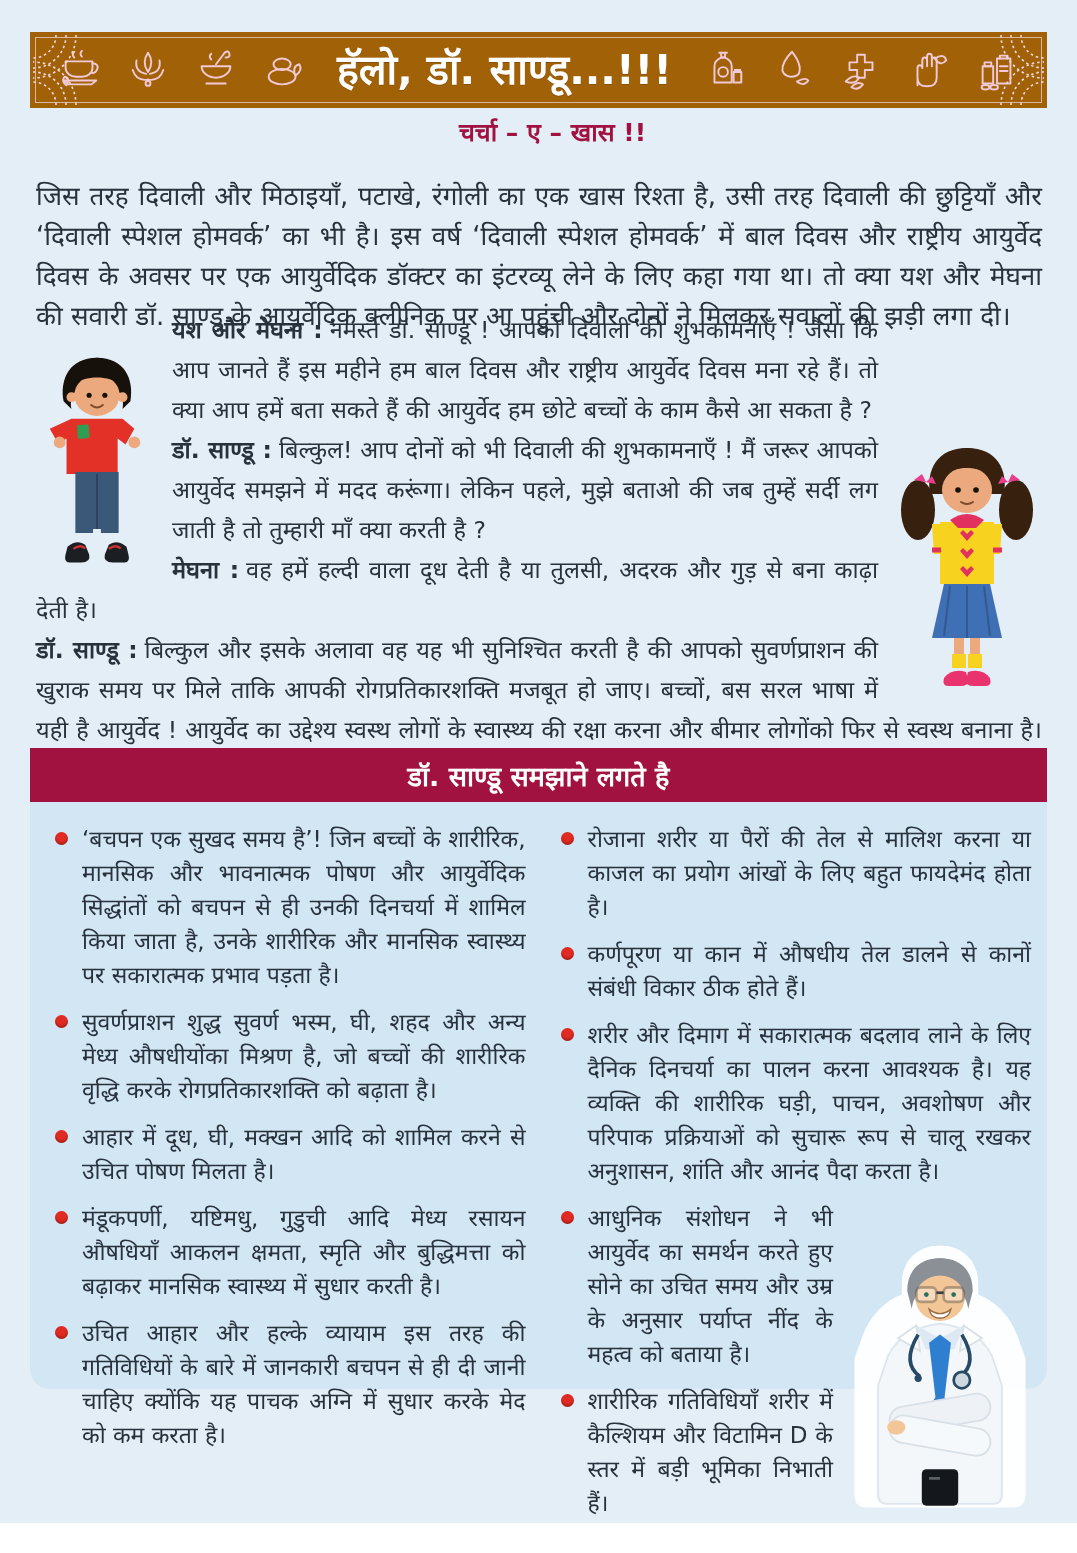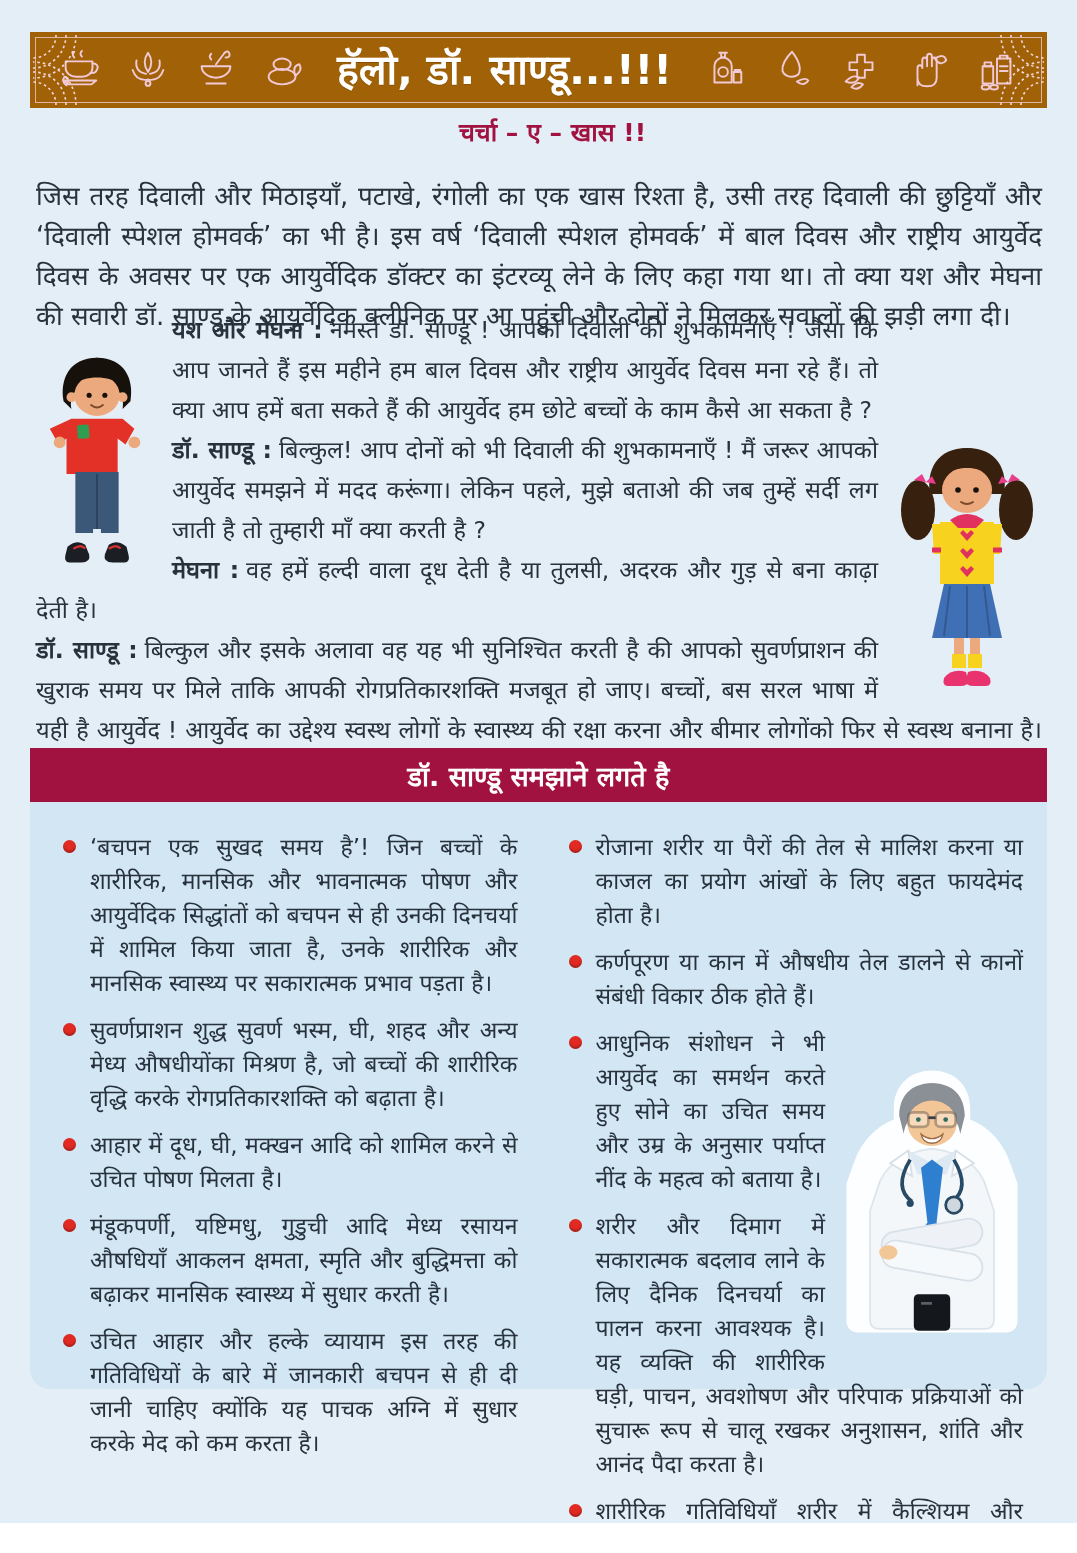--- a/index.html
+++ b/index.html
@@ -56,21 +56,21 @@
     position:absolute;left:30px;top:748px;width:1017px;height:641px;
     background:#d2e6f3;border-radius:0 0 20px 20px;
   }
   .section-band{
     height:54px;background:#a11240;color:#ffffff;
     display:flex;align-items:center;justify-content:center;
     font-size:27px;font-weight:bold;
   }
   .columns{display:flex;gap:26px;padding:20px 16px 0 16px;}
   .col{flex:1;min-width:0;}
-  .col ul{list-style:none;margin:8px;padding:0;}
+  .col ul{list-style:none;margin:0;padding:0;}
   .col li{
     position:relative;padding-left:36px;margin-bottom:13px;
     font-size:23px;line-height:34px;text-align:justify;
   }
   .col li::before{
     content:'';position:absolute;left:9px;top:10px;width:13px;height:13px;
     border-radius:50%;background:#e02a22;box-shadow:inset 0 -2px 2px rgba(0,0,0,.25);
   }
   .doctor-float{float:right;width:182px;height:288px;margin:36px 0 0 16px;}
 </style>
@@ -242,20 +242,21 @@
         <li>आहार में दूध, घी, मक्खन आदि को शामिल करने से उचित पोषण मिलता है।</li>
         <li>मंडूकपर्णी, यष्टिमधु, गुडुची आदि मेध्य रसायन औषधियाँ आकलन क्षमता, स्मृति और बुद्धिमत्ता को बढ़ाकर मानसिक स्वास्थ्य में सुधार करती है।</li>
         <li>उचित आहार और हल्के व्यायाम इस तरह की गतिविधियों के बारे में जानकारी बचपन से ही दी जानी चाहिए क्योंकि यह पाचक अग्नि में सुधार करके मेद को कम करता है।</li>
       </ul>
     </div>
 
     <div class="col">
       <ul>
         <li>रोजाना शरीर या पैरों की तेल से मालिश करना या काजल का प्रयोग आंखों के लिए बहुत फायदेमंद होता है।</li>
         <li>कर्णपूरण या कान में औषधीय तेल डालने से कानों संबंधी विकार ठीक होते हैं।</li>
+        <li>शरीर और दिमाग में सकारात्मक बदलाव लाने के लिए दैनिक दिनचर्या का पालन करना आवश्यक है। यह व्यक्ति की शारीरिक घड़ी, पाचन, अवशोषण और परिपाक प्रक्रियाओं को सुचारू रूप से चालू रखकर अनुशासन, शांति और आनंद पैदा करता है।</li>
         <li>
           <svg class="doctor-float" viewBox="0 0 200 310">
             <path d="M100 6c-26 0-42 18-42 42v12C38 68 22 84 14 108l-8 22v150q0 14 14 14h160q14 0 14-14V130l-8-22c-8-24-24-40-44-48V48c0-24-16-42-42-42z" fill="#ffffff" opacity="0.95"></path>
             <path d="M100 92c-32 4-54 20-60 44l-8 24v120q0 10 10 10h116q10 0 10-10V160l-8-24c-6-24-28-40-60-44z" fill="#f4f7fa" stroke="#dde5ec" stroke-width="2"></path>
             <path d="M100 20c-24 0-36 15-36 36l5 20c2-17 12-24 31-24s29 7 31 24l5-20c0-21-12-36-36-36z" fill="#8a9096"></path>
             <ellipse cx="100" cy="64" rx="27" ry="25" fill="#f2c697"></ellipse>
             <path d="M100 20c-20 1-30 12-33 26 9-8 21-10 33-10s24 2 33 10c-3-14-13-25-33-26z" fill="#8a9096"></path>
             <rect x="74" y="52" width="22" height="16" rx="5" fill="#ffffff" opacity=".35" stroke="#3a3f45" stroke-width="3"></rect>
             <rect x="104" y="52" width="22" height="16" rx="5" fill="#ffffff" opacity=".35" stroke="#3a3f45" stroke-width="3"></rect>
             <path d="M96 58h8" stroke="#3a3f45" stroke-width="3"></path>
@@ -271,20 +272,19 @@
             <g>
               <rect x="44" y="176" width="112" height="30" rx="15" fill="#eef2f6" stroke="#d8e0e8" stroke-width="2" transform="rotate(-10 100 191)"></rect>
               <rect x="44" y="200" width="112" height="30" rx="15" fill="#f6f9fb" stroke="#d8e0e8" stroke-width="2" transform="rotate(10 100 215)"></rect>
               <ellipse cx="52" cy="206" rx="10" ry="8" fill="#f2c697"></ellipse>
             </g>
             <rect x="80" y="252" width="40" height="40" rx="5" fill="#14181c"></rect>
             <path d="M88 262h12" stroke="#5a6066" stroke-width="3"></path>
           </svg>
           <span>आधुनिक संशोधन ने भी आयुर्वेद का समर्थन करते हुए सोने का उचित समय और उम्र के अनुसार पर्याप्त नींद के महत्व को बताया है।</span>
         </li>
-        <li>शरीर और दिमाग में सकारात्मक बदलाव लाने के लिए दैनिक दिनचर्या का पालन करना आवश्यक है। यह व्यक्ति की शारीरिक घड़ी, पाचन, अवशोषण और परिपाक प्रक्रियाओं को सुचारू रूप से चालू रखकर अनुशासन, शांति और आनंद पैदा करता है।</li>
         <li>शारीरिक गतिविधियाँ शरीर में कैल्शियम और विटामिन D के स्तर में बड़ी भूमिका निभाती हैं।</li>
       </ul>
     </div>
   </div>
 </div>
 
 <div class="footer-strip"></div>
 
 </body></html>

